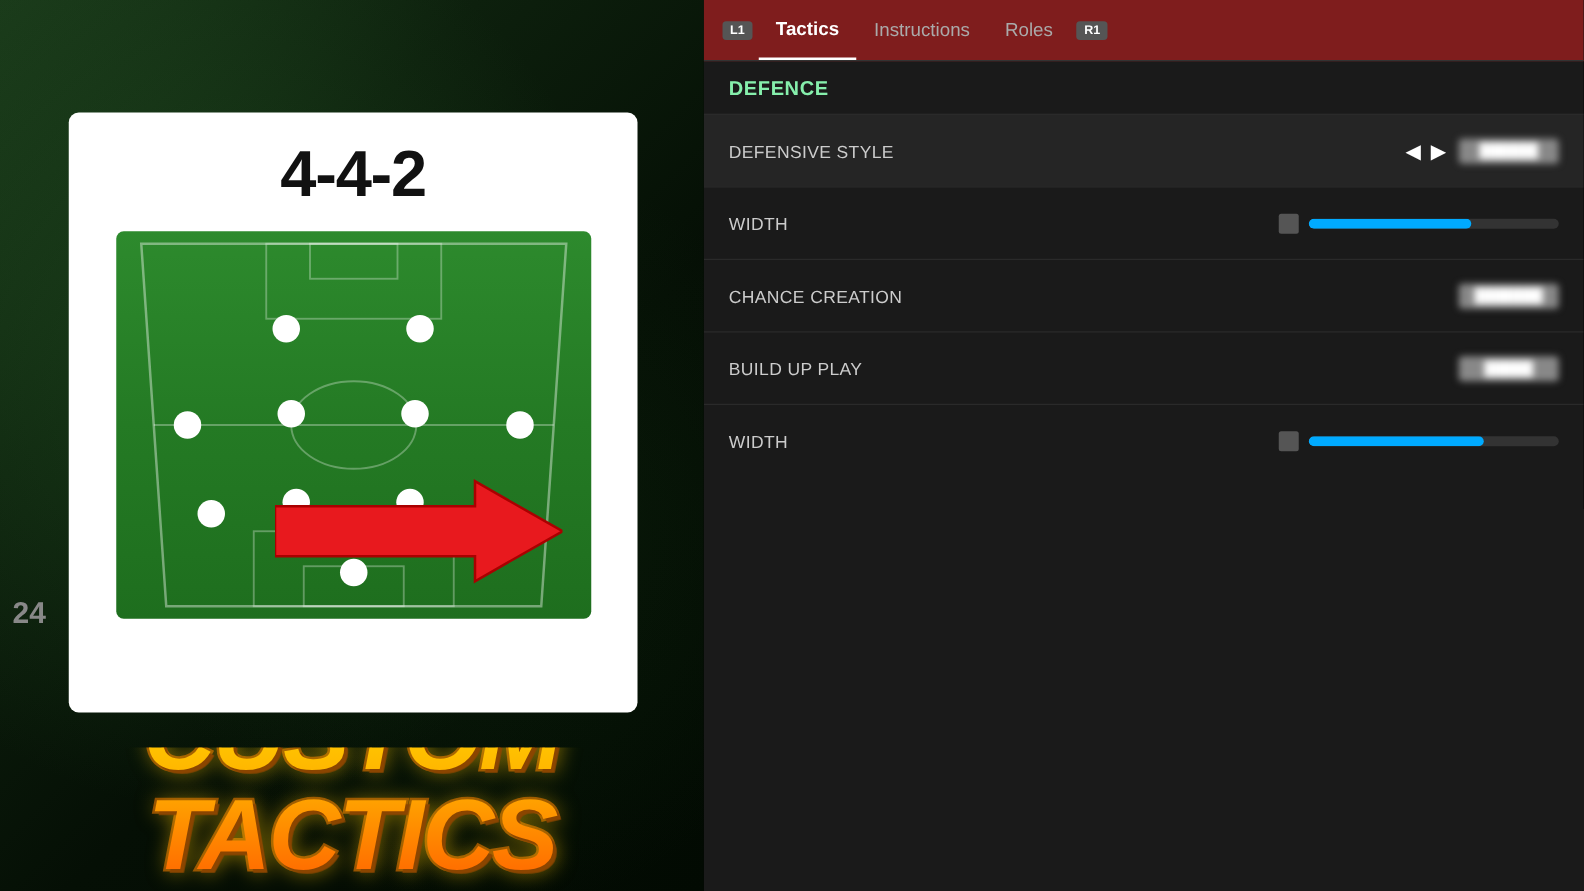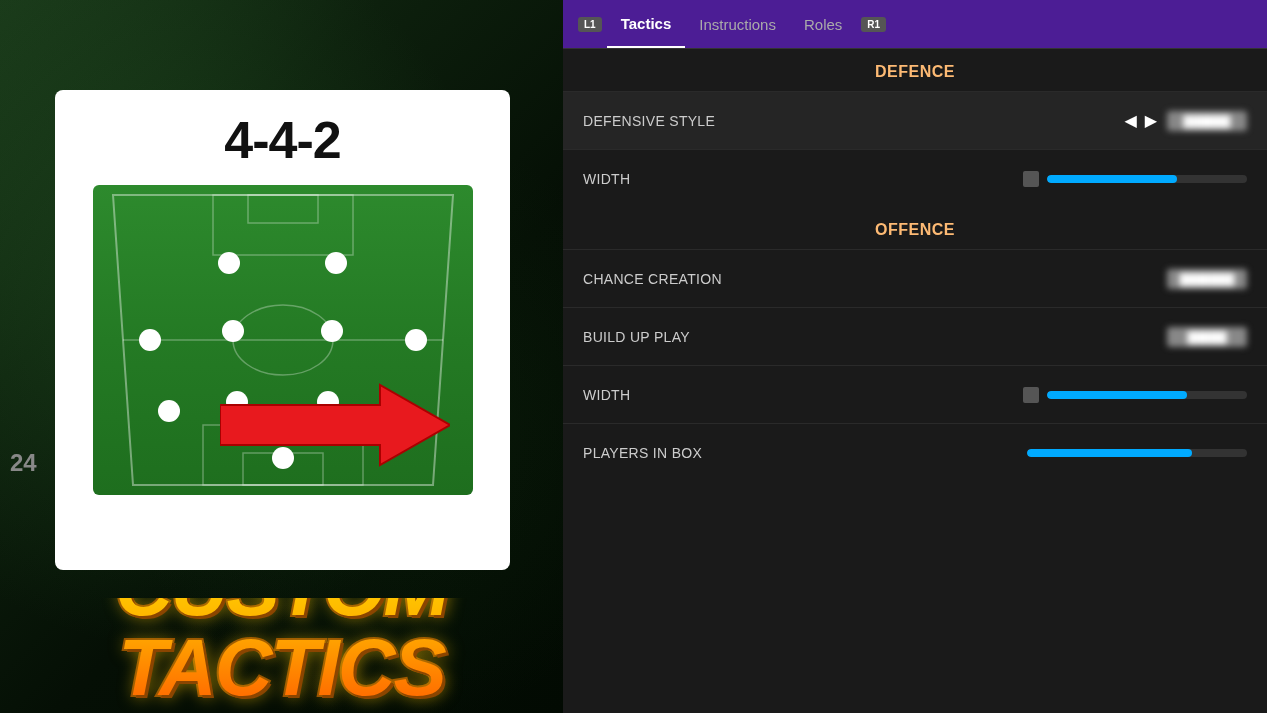--- a/index.html
+++ b/index.html
@@ -129,21 +129,21 @@
       height: 713px;
       background: #1a1a1a;
       display: flex;
       flex-direction: column;
     }
 
     
     .nav-tabs {
       display: flex;
       align-items: center;
-      background: #4c1d95;
+      background: #7f1d1d;
       height: 49px;
       padding: 0 10px;
       border-bottom: 1px solid #333;
     }
 
     .nav-badge {
       background: #555;
       color: white;
       font-size: 10px;
       font-weight: bold;
@@ -173,23 +173,22 @@
     .settings-content {
       flex: 1;
       overflow: hidden;
       padding: 0;
     }
 
     .section-header {
       padding: 14px 20px 10px;
       font-size: 16px;
       font-weight: 700;
-      color: #fdba74;
+      color: #86efac;
       letter-spacing: 0.5px;
-      text-align: center;
     }
 
     .setting-row {
       display: flex;
       align-items: center;
       padding: 0 20px;
       height: 58px;
       border-top: 1px solid #2a2a2a;
     }
 
@@ -266,21 +265,21 @@
       left: 0;
       top: 0;
       height: 100%;
       background: #00aaff;
       border-radius: 4px;
     }
 
     
     .year-badge {
       position: absolute;
-      bottom: 236px;
+      bottom: 208px;
       left: 10px;
       color: #888;
       font-size: 24px;
       font-weight: bold;
       margin-top: 10px;
     }
   </style>
 </head>
 <body>
 
@@ -374,21 +373,20 @@
       <span class="setting-label">WIDTH</span>
       <div class="slider-container">
         <div class="slider-square"></div>
         <div class="slider-track">
           <div class="slider-fill" style="width:65%;"></div>
         </div>
       </div>
     </div>
 
 
-    <div class="section-header">OFFENCE</div>
 
     <div class="setting-row">
       <span class="setting-label">CHANCE CREATION</span>
       <div class="value-badge blurred">███████</div>
     </div>
 
     <div class="setting-row">
       <span class="setting-label">BUILD UP PLAY</span>
       <div class="value-badge blurred">█████</div>
     </div>
@@ -396,23 +394,15 @@
     <div class="setting-row">
       <span class="setting-label">WIDTH</span>
       <div class="slider-container">
         <div class="slider-square"></div>
         <div class="slider-track">
           <div class="slider-fill" style="width:70%;"></div>
         </div>
       </div>
     </div>
 
-    <div class="setting-row">
-      <span class="setting-label">PLAYERS IN BOX</span>
-      <div class="slider-container">
-        <div class="slider-track" style="width:220px;">
-          <div class="slider-fill" style="width:75%;"></div>
-        </div>
-      </div>
-    </div>
 
   </div>
 </div>
 
 </body></html>

